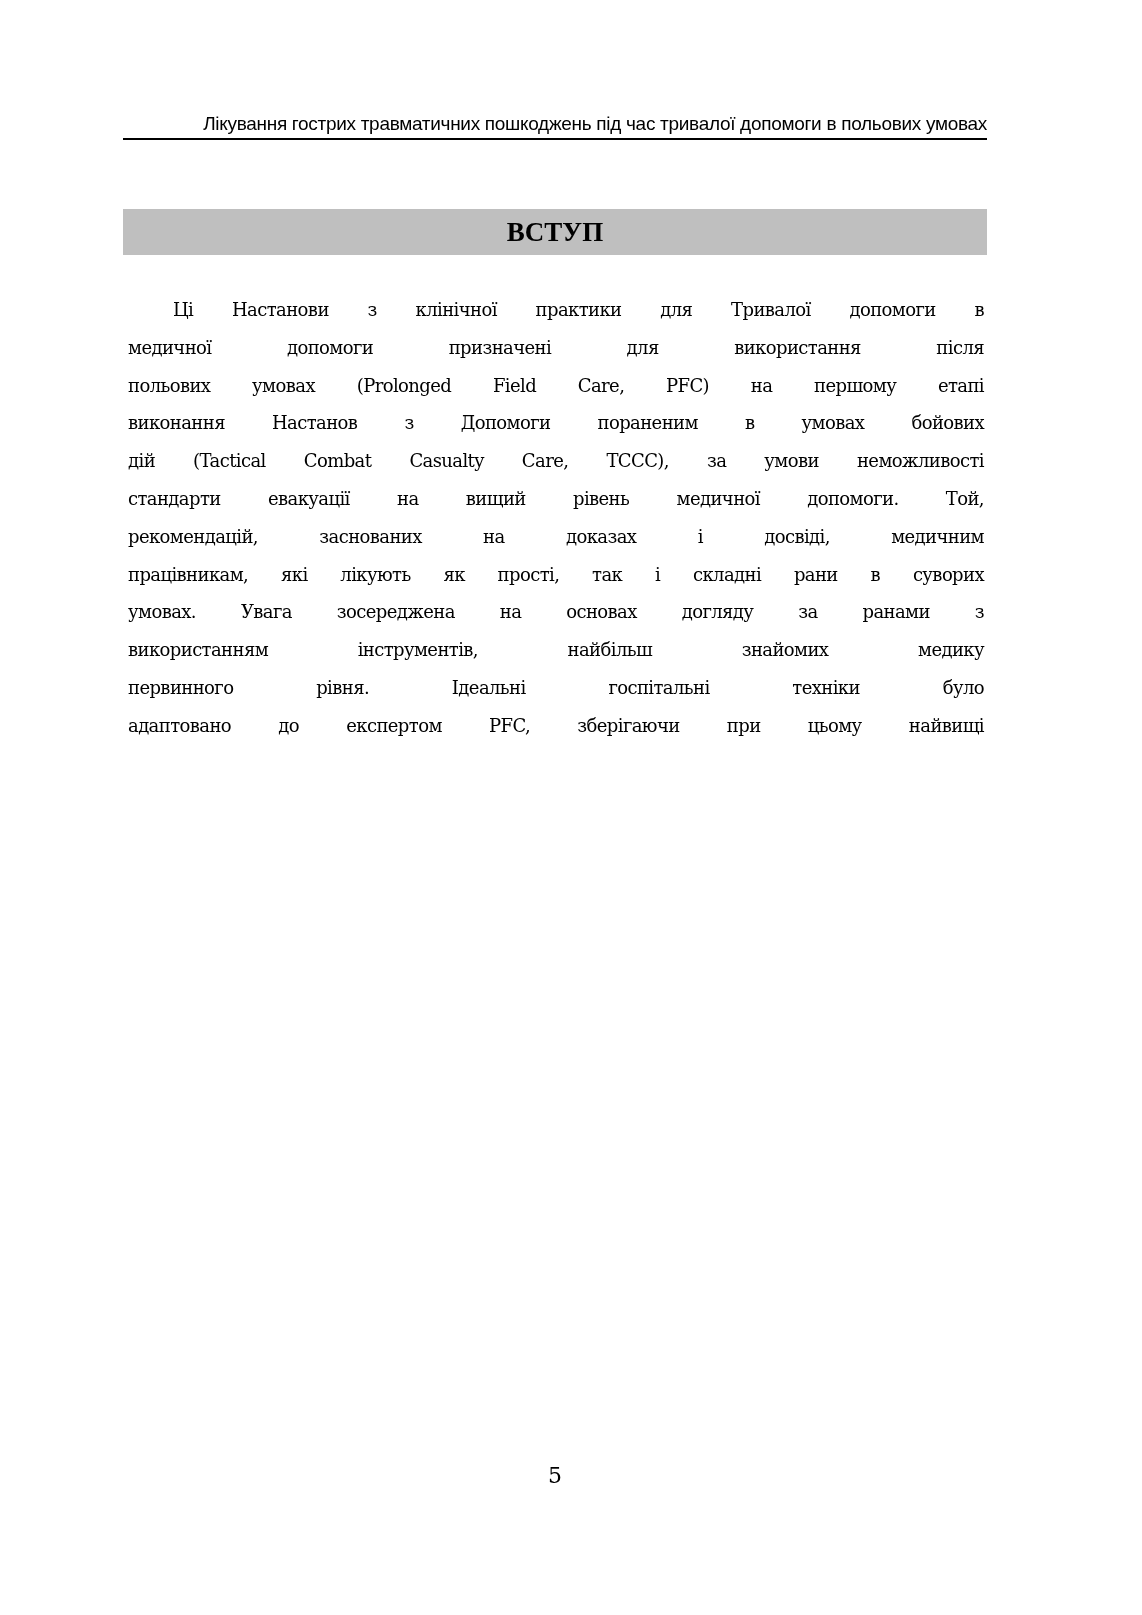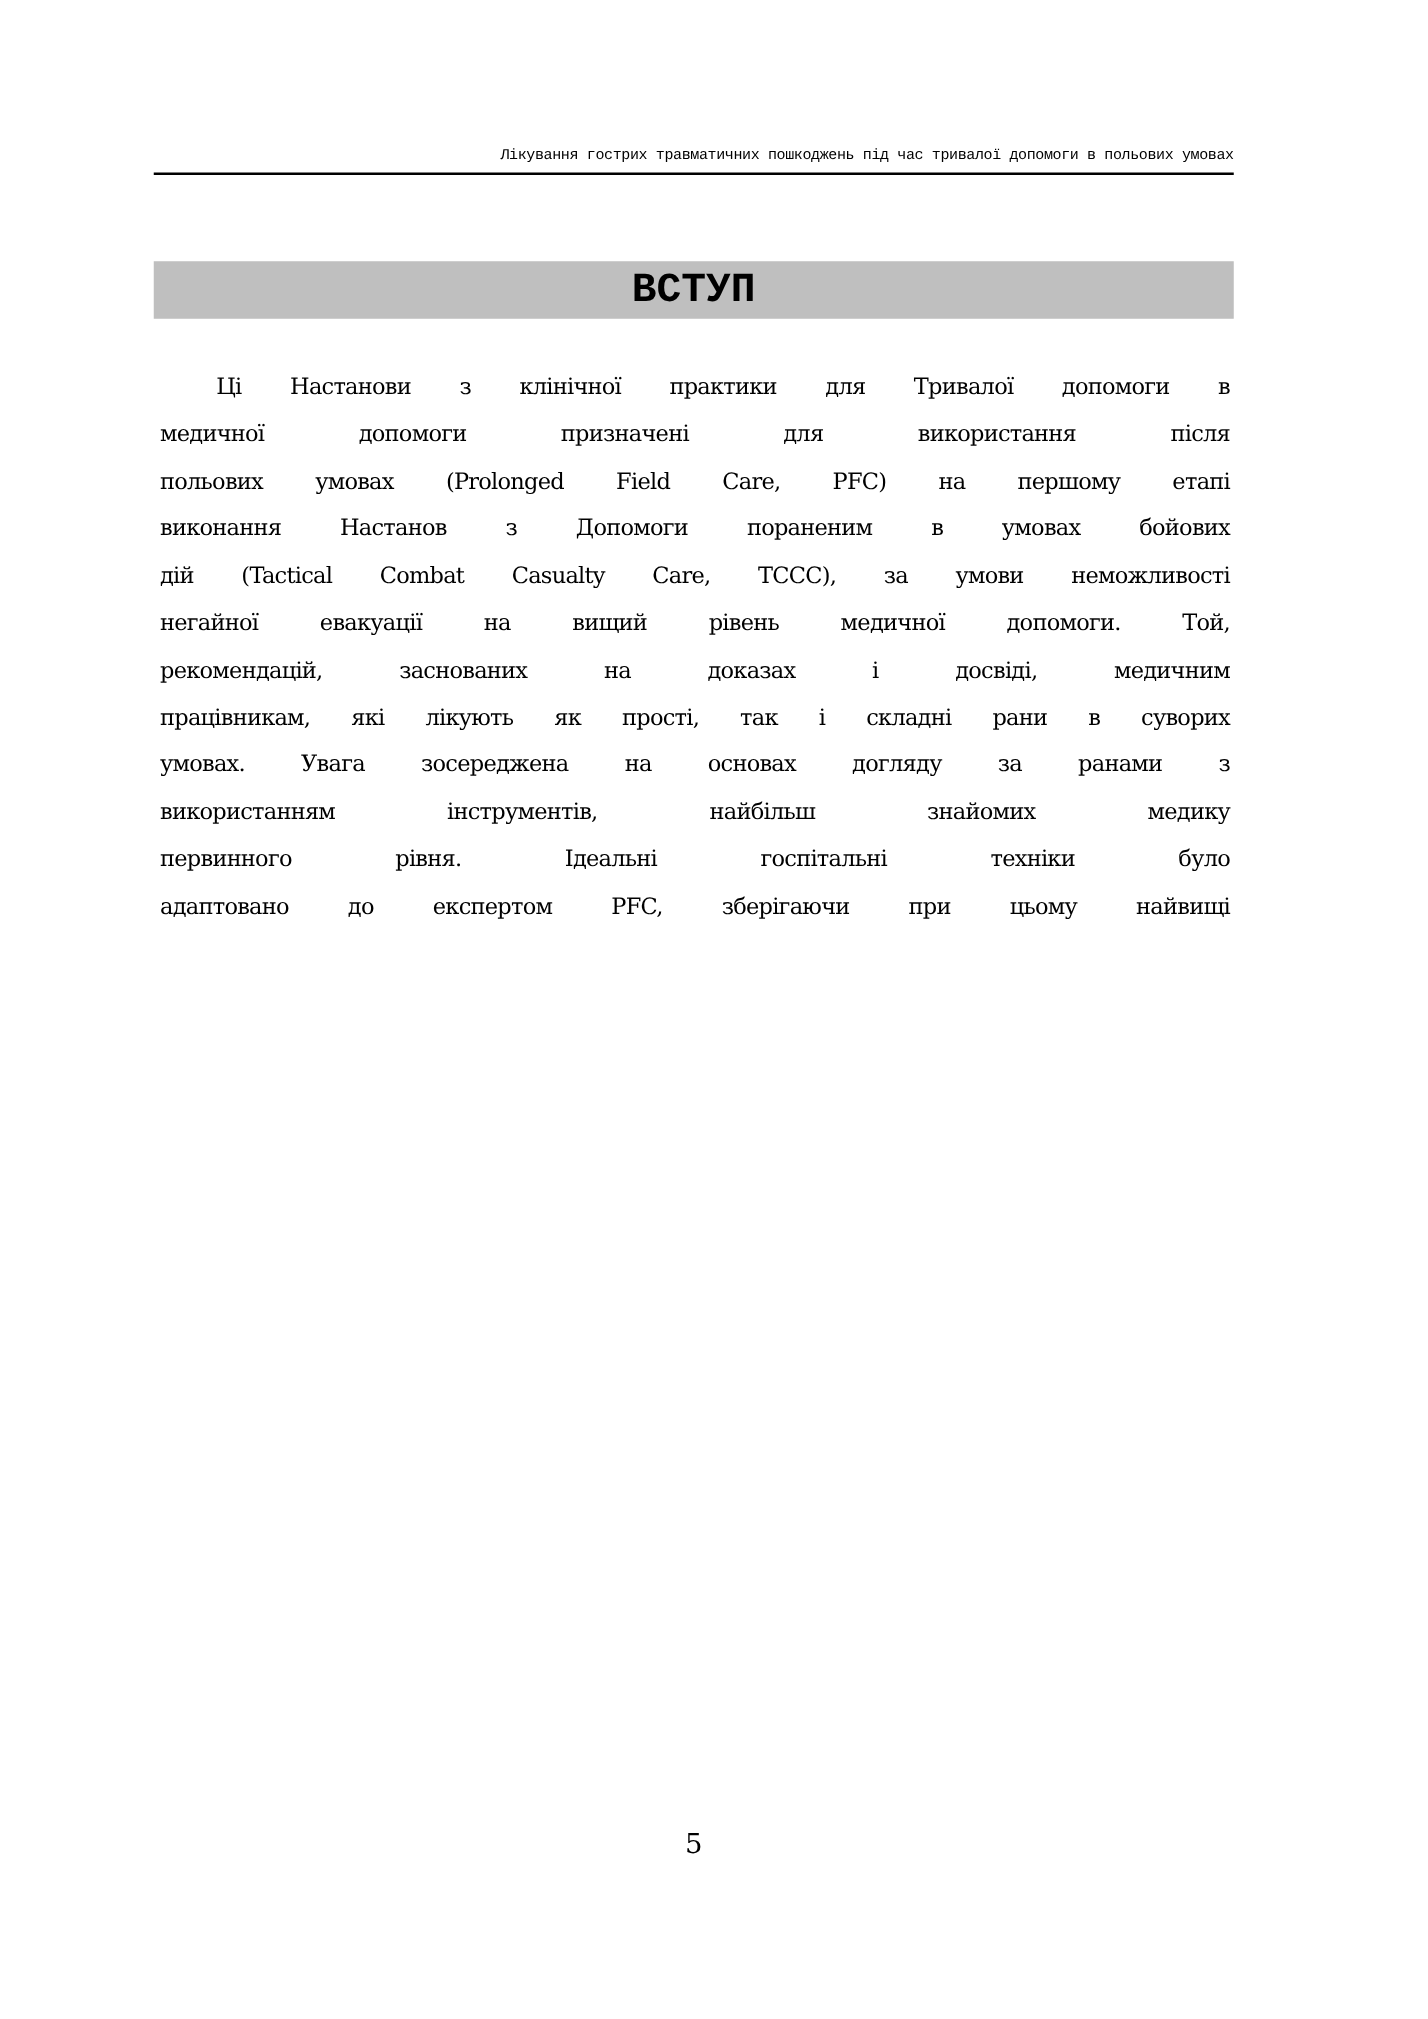--- a/index.html
+++ b/index.html
@@ -13,22 +13,22 @@
       position: relative;
       overflow: hidden;
       color: #000000;
     }
     .running-header {
       position: absolute;
       left: 123px;
       top: 112px;
       width: 864px;
       text-align: right;
-      font-family: Liberation Mono, monospace;
-      font-size: 12px;
+      font-family: Liberation Sans, sans-serif;
+      font-size: 19px;
       letter-spacing: -0.3px;
       line-height: 24px;
       white-space: nowrap;
     }
     .header-rule {
       position: absolute;
       left: 123px;
       top: 138px;
       width: 864px;
       height: 0;
@@ -39,23 +39,23 @@
       left: 123px;
       top: 209px;
       width: 864px;
       height: 46px;
       background: #bfbfbf;
       display: flex;
       align-items: center;
       justify-content: center;
     }
     .section-title {
-      font-family: Liberation Mono, monospace;
+      font-family: Liberation Serif, serif;
       font-weight: bold;
-      font-size: 33px;
+      font-size: 27px;
       letter-spacing: 0px;
     }
     .body-text {
       position: absolute;
       left: 128px;
       top: 291px;
       width: 856px;
       font-family: "DejaVu Serif", serif;
       font-size: 18px;
       line-height: 37.8px;
@@ -95,21 +95,21 @@
 <div class="section-banner">
   <span class="section-title">ВСТУП</span>
 </div>
 
 <div class="body-text">
   <span class="line first">Ці Настанови з клінічної практики для Тривалої допомоги в</span>
   <span class="line">медичної допомоги призначені для використання після</span>
   <span class="line">польових умовах (Prolonged Field Care, PFC) на першому етапі</span>
   <span class="line">виконання Настанов з Допомоги пораненим в умовах бойових</span>
   <span class="line">дій (Tactical Combat Casualty Care, TCCC), за умови неможливості</span>
-  <span class="line">негайної евакуації на вищий рівень медичної допомоги. Той,</span>
+  <span class="line">стандарти евакуації на вищий рівень медичної допомоги. Той,</span>
   <span class="line">рекомендацій, заснованих на доказах і досвіді, медичним</span>
   <span class="line">працівникам, які лікують як прості, так і складні рани в суворих</span>
   <span class="line">умовах. Увага зосереджена на основах догляду за ранами з</span>
   <span class="line">використанням інструментів, найбільш знайомих медику</span>
   <span class="line">первинного рівня. Ідеальні госпітальні техніки було</span>
   <span class="line">адаптовано до експертом PFC, зберігаючи при цьому найвищі</span>
 </div>
 
 <div class="page-number">5</div>
 

